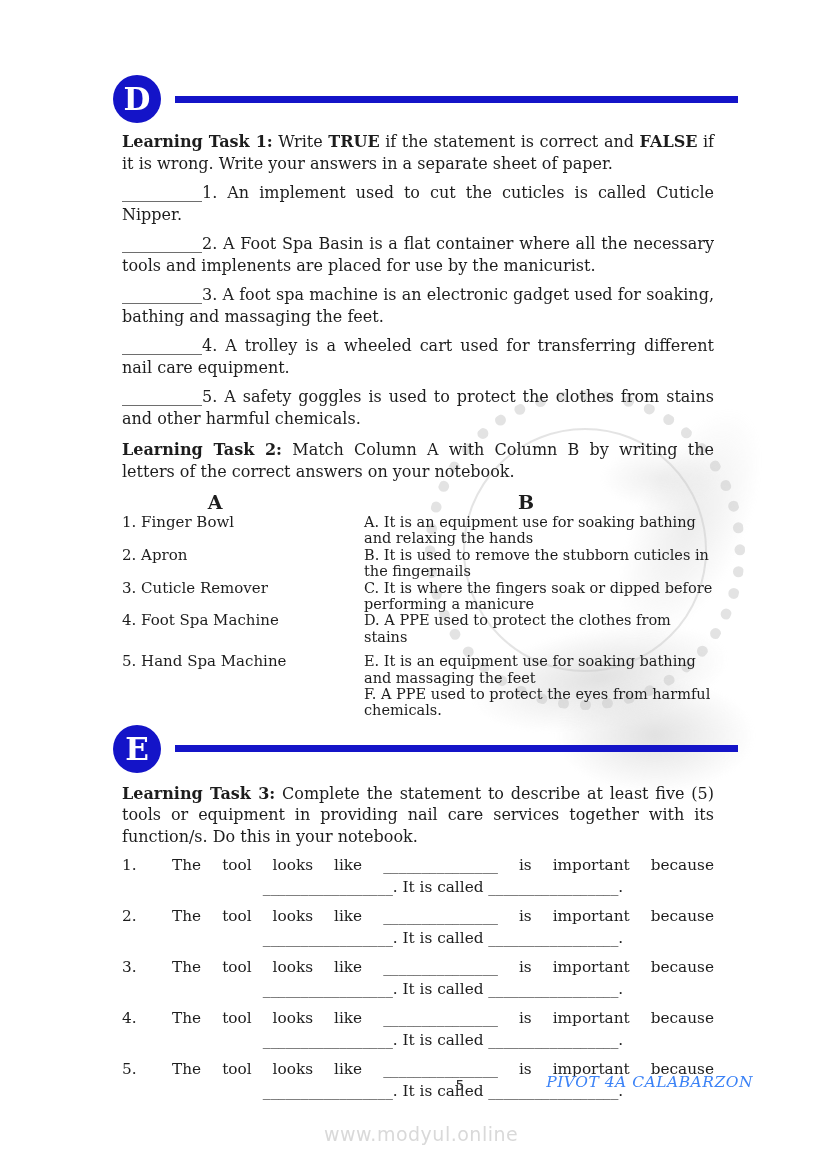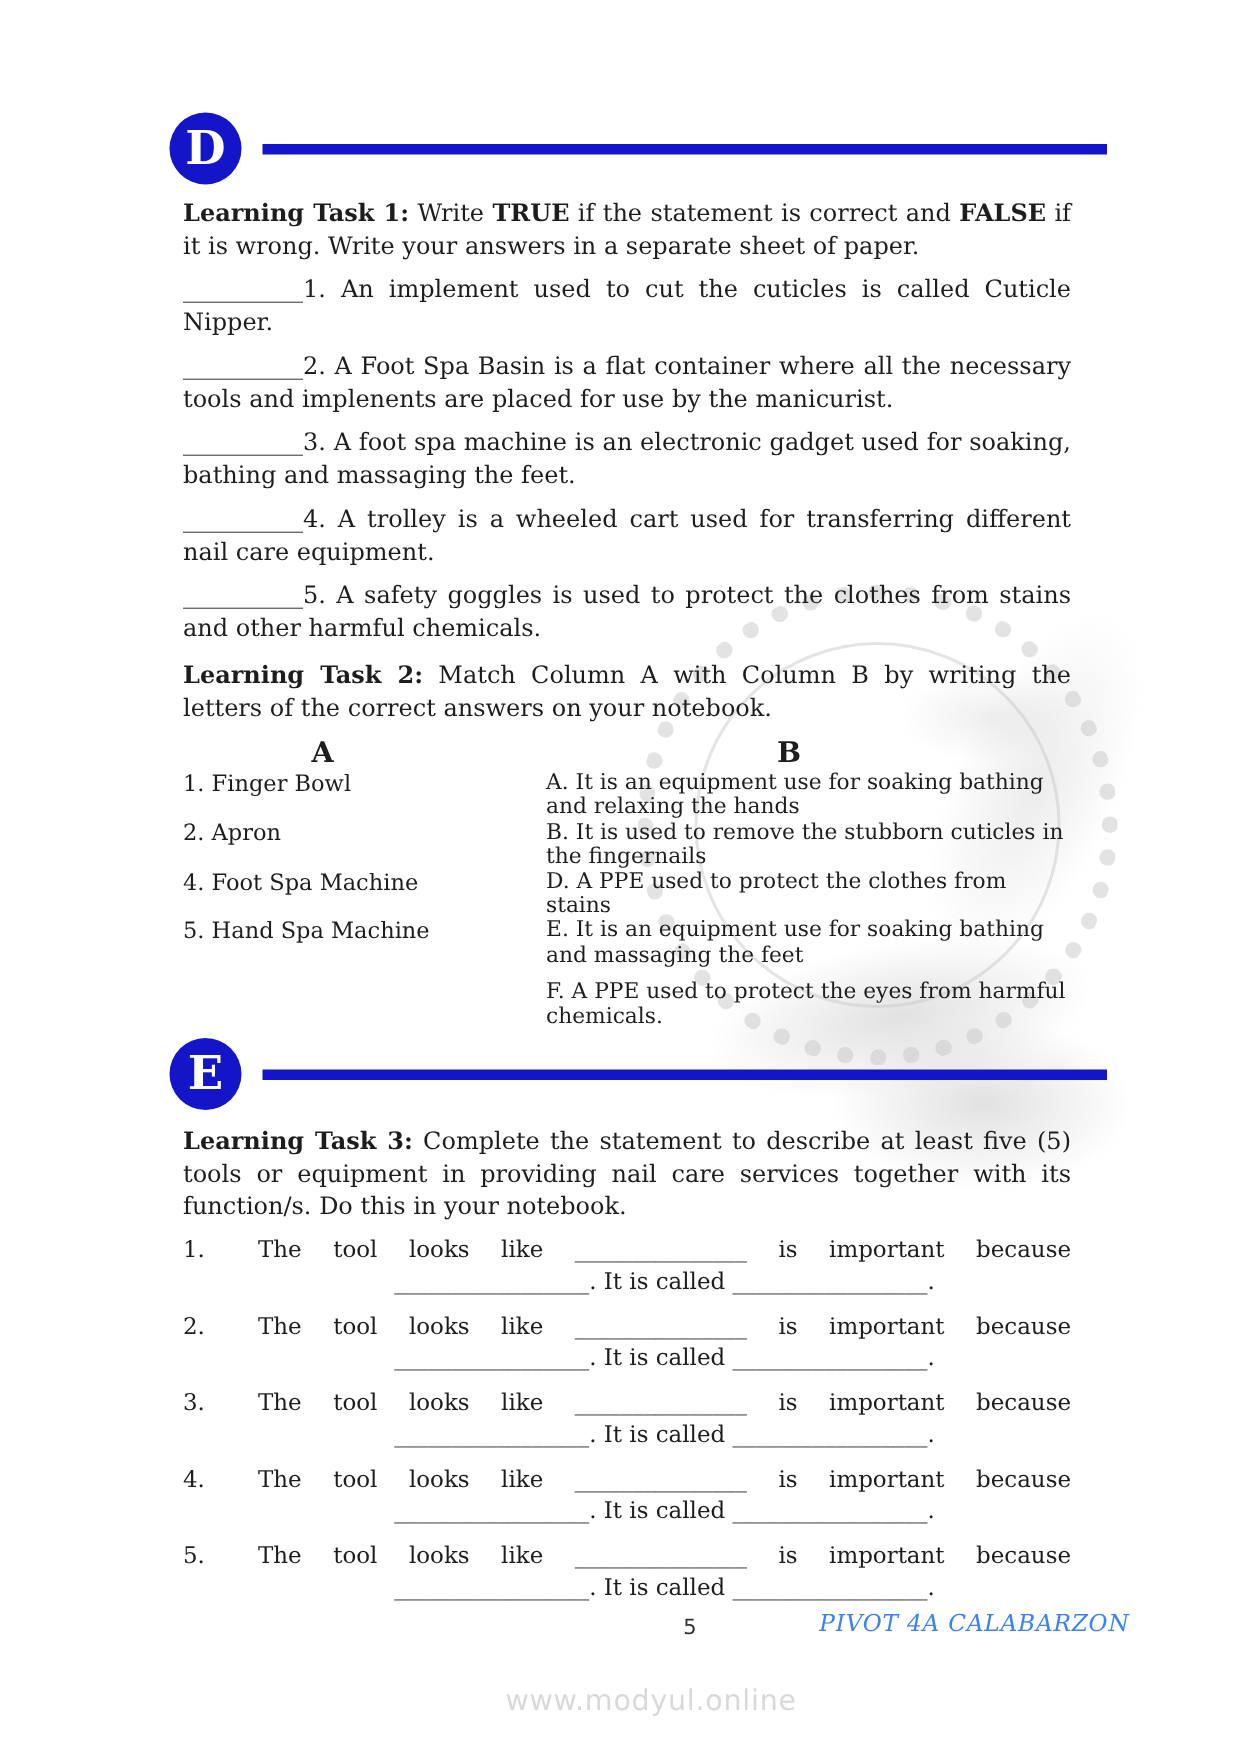--- a/index.html
+++ b/index.html
@@ -59,21 +59,21 @@
   .t3-item:first-of-type{margin-top:8px;}
   .t3-num{width:38px;flex:0 0 38px;}
   .t3-body{flex:1;margin-left:12px;}
   .t3-line1{text-align:justify;text-align-last:justify;}
   .t3-line2{text-align:center;}
   
   .page-num{position:absolute;left:448px;top:1077px;width:24px;text-align:center;
     font-family:"DejaVu Sans","Liberation Sans",sans-serif;font-size:14px;color:#333;z-index:1;}
   .edition{position:absolute;right:73px;top:1073px;font-style:italic;font-size:15.5px;
     letter-spacing:.5px;color:#3b82f6;z-index:1;}
-  .site-watermark{position:absolute;left:337px;top:1123px;
+  .site-watermark{position:absolute;left:324px;top:1123px;
     font-family:"DejaVu Sans","Liberation Sans",sans-serif;font-size:19px;
     color:var(--site-gray);letter-spacing:.5px;z-index:1;}
 </style>
 </head>
 <body>
 
 <div>
 
   <div>
     <div class="stamp stamp-ring-outer"></div>
@@ -118,20 +118,24 @@
         <div class="match-row">
           <div class="match-a">1. Finger Bowl</div>
           <div class="match-b">A. It is an equipment use for soaking bathing and relaxing the hands</div>
         </div>
 
         <div class="match-row">
           <div class="match-a">2. Apron</div>
           <div class="match-b">B. It is used to remove the stubborn cuticles in the fingernails</div>
         </div>
 
+        <div class="match-row">
+          <div class="match-a">3. Cuticle Remover</div>
+          <div class="match-b">C. It is where the fingers soak or dipped before performing a manicure</div>
+        </div>
 
         <div class="match-row">
           <div class="match-a">4. Foot Spa Machine</div>
           <div class="match-b">D. A PPE used to protect the clothes from stains</div>
         </div>
 
         <div class="match-row">
           <div class="match-a">5. Hand Spa Machine</div>
           <div class="match-b">E. It is an equipment use for soaking bathing and massaging the feet</div>
         </div>

